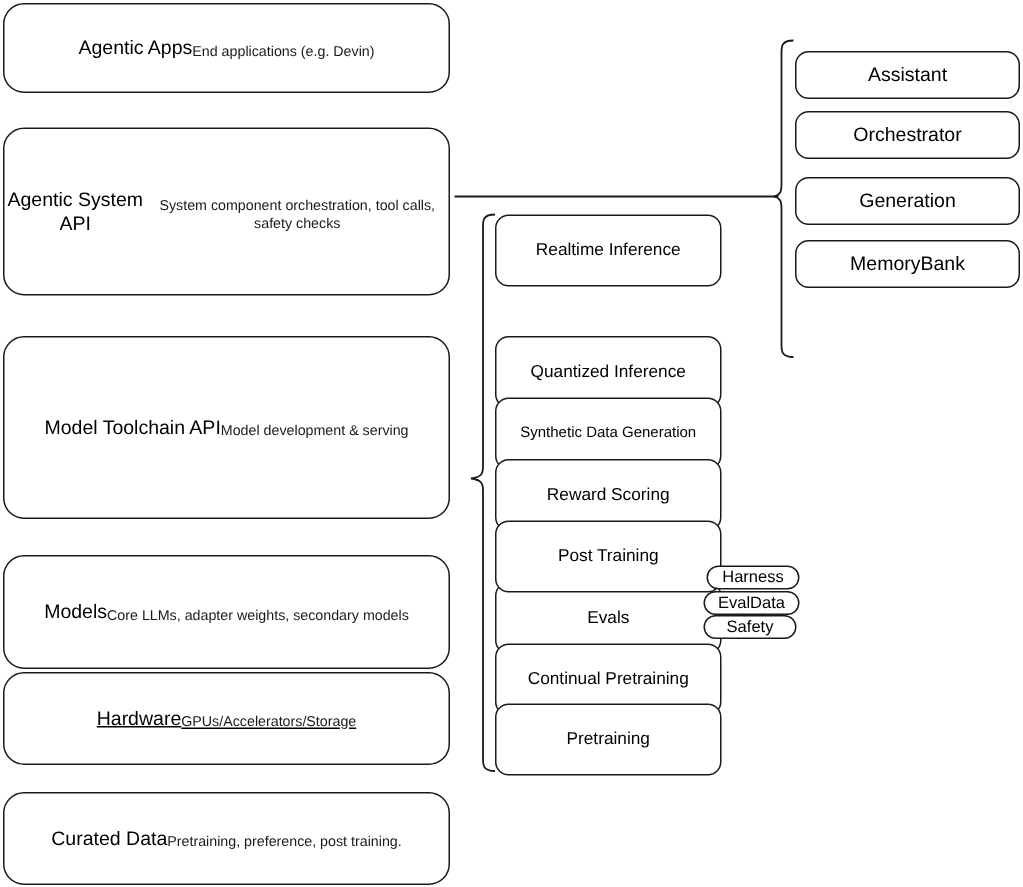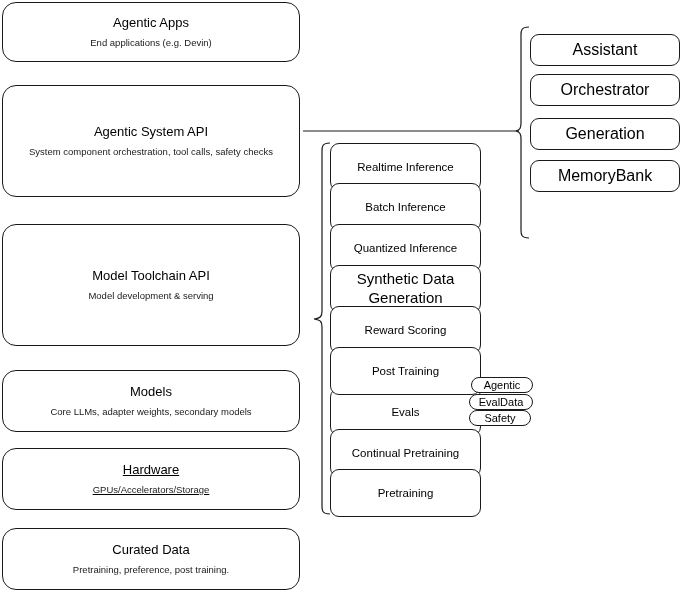--- a/index.html
+++ b/index.html
@@ -22,21 +22,20 @@
     height: 591px;
   }
 
   
   .node {
     position: absolute;
     box-sizing: border-box;
     border: 1px solid #1a1a1a;
     background: #ffffff;
     display: flex;
-    flex-direction: column;
     align-items: center;
     justify-content: center;
     text-align: center;
     line-height: 1.25;
   }
 
   
   .layer {
     left: 2px;
     width: 298px;
@@ -48,41 +47,41 @@
   }
   .layer .subtitle {
     font-size: 9.5px;
     color: #1a1a1a;
     margin-top: 5px;
   }
 
   #layer-agentic-apps      { top: 2px;   height: 60px; }
   #layer-agentic-system-api{ top: 85px;  height: 112px; }
   #layer-model-toolchain   { top: 224px; height: 122px; }
-  #layer-models            { top: 370px; height: 62px; }
+  #layer-models            { top: 370px; height: 76px; }
   #layer-hardware          { top: 448px; height: 62px; text-decoration: underline; }
   #layer-curated-data      { top: 528px; height: 62px; }
 
   
   .cap {
     left: 330px;
     width: 151px;
     height: 48px;
     border-radius: 9px;
     font-size: 11.5px;
   }
-  .cap.wide { font-size: 15px; }
+  .cap.wide { font-size: 10px; }
 
   
   .comp {
     left: 530px;
     width: 150px;
     height: 32px;
     border-radius: 9px;
-    font-size: 16px;
+    font-size: 13px;
   }
 
   
   .pill {
     position: absolute;
     box-sizing: border-box;
     border: 1px solid #1a1a1a;
     background: #ffffff;
     border-radius: 999px;
     display: flex;
@@ -161,30 +160,29 @@
     <div class="title">Hardware</div>
     <div class="subtitle">GPUs/Accelerators/Storage</div>
   </div>
 
   <div class="node layer" id="layer-curated-data">
     <div class="title">Curated Data</div>
     <div class="subtitle">Pretraining, preference, post training.</div>
   </div>
 
   <div class="node cap" style="top:143px">Realtime Inference</div>
-  <div class="node cap" style="top:183px">Batch Inference</div>
   <div class="node cap" style="top:224px">Quantized Inference</div>
   <div class="node cap wide" style="top:265px">Synthetic Data Generation</div>
   <div class="node cap" style="top:306px">Reward Scoring</div>
   <div class="node cap" style="top:388px">Evals</div>
   <div class="node cap" style="top:347px">Post Training</div>
   <div class="node cap" style="top:429px">Continual Pretraining</div>
   <div class="node cap" style="top:469px">Pretraining</div>
 
-  <div class="pill" id="pill-harness">Agentic</div>
+  <div class="pill" id="pill-harness">Harness</div>
   <div class="pill" id="pill-evaldata">EvalData</div>
   <div class="pill" id="pill-safety">Safety</div>
 
   <div class="node comp" style="top:34px">Assistant</div>
   <div class="node comp" style="top:74px">Orchestrator</div>
   <div class="node comp" style="top:118px">Generation</div>
   <div class="node comp" style="top:160px">MemoryBank</div>
 
 </div>
 

